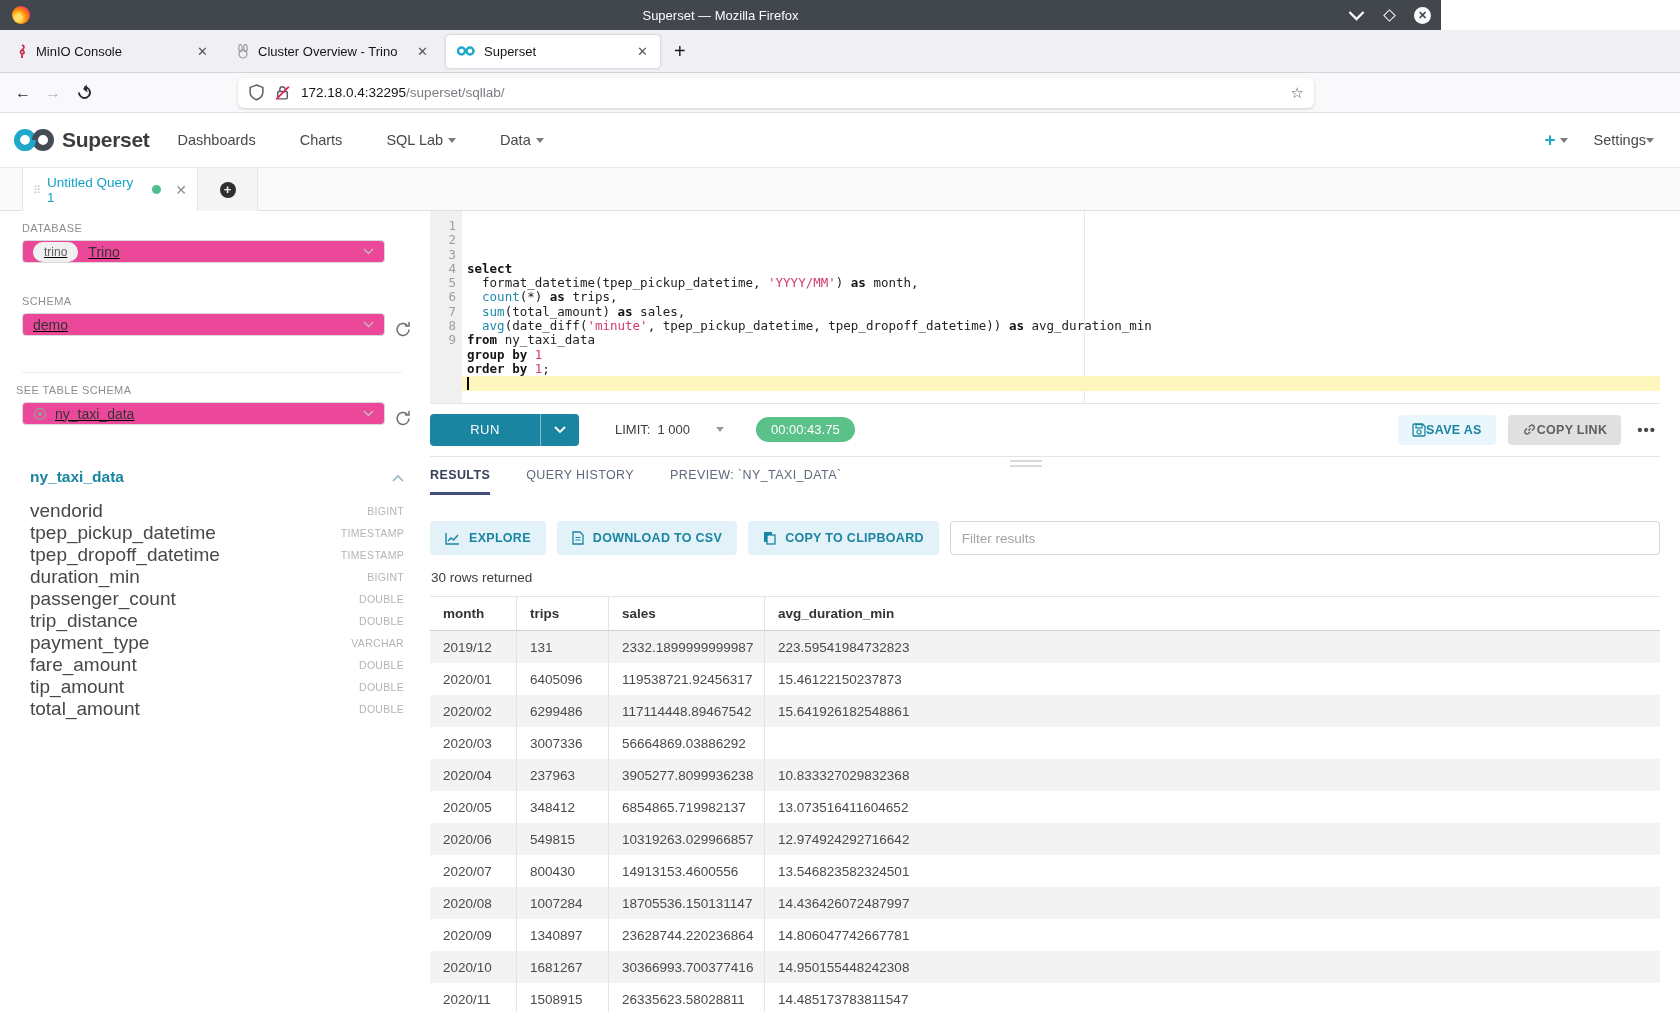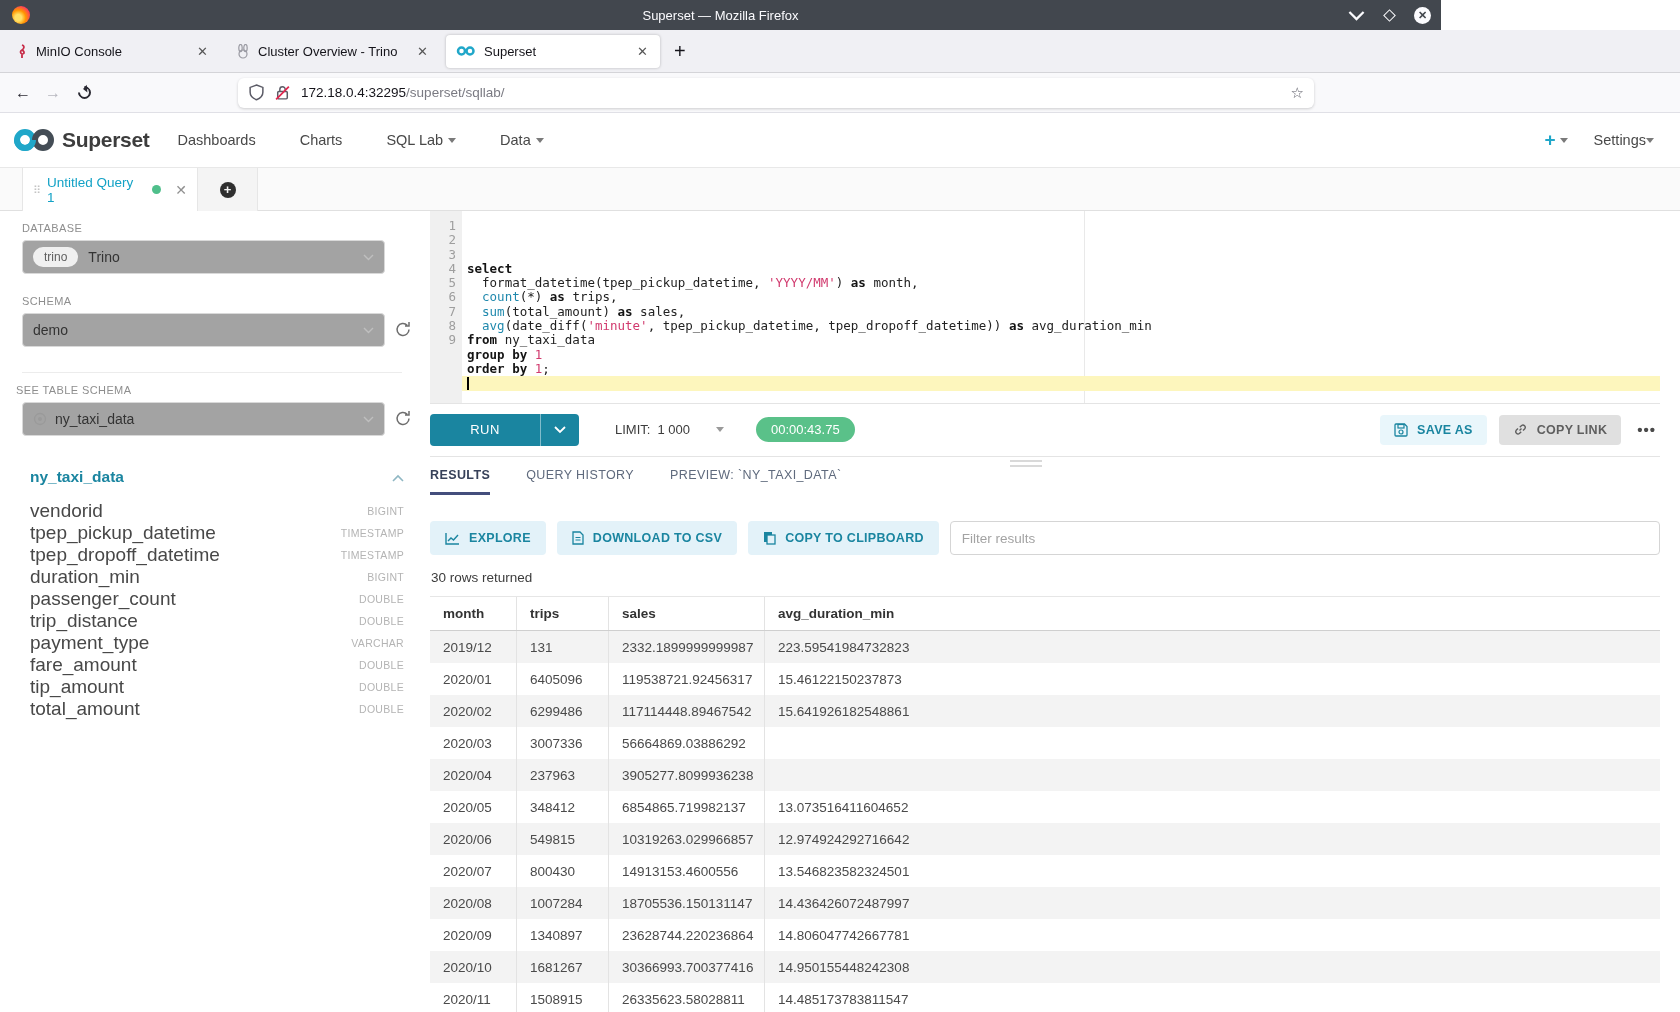--- a/index.html
+++ b/index.html
@@ -67,22 +67,22 @@
   .qtab-dot { width:9px; height:9px; border-radius:50%; background:#4fbf8b; margin-left:8px; }
   .qtab-close { margin-left:14px; color:#909090; font-size:14px; }
   .qplus { position:absolute; left:198px; top:0; width:60px; height:43px; background:#f4f4f4;
     border-right:1px solid #e6e6e6; display:flex; align-items:center; justify-content:center;
     font-size:15px; color:#2b2b2b; }
   .qplus .pcirc { width:16px; height:16px; border-radius:50%; background:#2f2f2f; color:#f4f4f4;
     text-align:center; line-height:15px; font-size:13px; font-weight:bold;}
 
   
   .slabel { position:absolute; font-size:11px; color:#8e8e8e; letter-spacing:.4px; }
-  .sselect { position:absolute; left:22px; width:363px; height:34px; border:1px solid #d9d9d9;
-    border-radius:4px; background:#a3a3a3; display:flex; align-items:center; padding:0 10px; }
+  .sselect { position:absolute; left:22px; width:363px; height:23px; border:1px solid #d9d9d9;
+    border-radius:4px; background:#ec4899; display:flex; align-items:center; padding:0 10px;text-decoration:underline; }
   .sselect .chev { margin-left:auto; }
   .badge { background:#f0f0f0; border-radius:11px; padding:3px 11px; font-size:12px; color:#5f5f5f; margin-right:10px;}
   .selval { font-size:14px; color:#333; }
   .refresh-ic { position:absolute; color:#6e6e6e; }
   .sdivider { position:absolute; left:22px; width:380px; border-top:1px solid #ececec; }
   .tbl-title { position:absolute; left:30px; color:#1a85a0; font-weight:bold; font-size:15.5px; }
   .tbl-collapse { position:absolute; }
   .colrow { display:flex; align-items:center; height:22px; }
   .colrow .cname { font-size:19px; color:#484848; }
   .colrow .ctype { margin-left:auto; font-size:10.5px; color:#b4b4b4; letter-spacing:.3px;}
@@ -110,21 +110,21 @@
   .runbtn .runmain { width:110px; display:flex; align-items:center; justify-content:center;
     font-size:13px; font-weight:normal; letter-spacing:.5px; }
   .runbtn .runcaret { width:39px; display:flex; align-items:center; justify-content:center;
     border-left:1px solid rgba(255,255,255,.45); }
   .limitgrp { display:flex; align-items:center; margin-left:36px; font-size:13px; color:#3c3c3c; }
   .limitgrp .lv { margin-left:7px; }
   .limitgrp .caret { margin-left:26px; border-top-color:#9a9a9a;}
   .timer { margin-left:32px; background:#5ac189; color:#fff; border-radius:14px; padding:5px 15px;
     font-size:13px; }
   .tb-right { margin-left:auto; display:flex; align-items:center; gap:12px; }
-  .btn-light { height:30px; border-radius:4px; display:flex; align-items:center; gap:9px;
+  .btn-light { height:30px; border-radius:4px; display:flex; align-items:center; gap:0;
     padding:0 14px; font-size:12.5px; font-weight:bold; letter-spacing:.3px;text-align:right;}
   .saveas { background:#e9f6fb; color:#1a85a0; }
   .copylink { background:#e0e0e0; color:#5f5f5f; }
   .moredots { color:#4a4a4a; font-size:15px; letter-spacing:1px; font-weight:bold; padding:0 4px;}
 
   .southdivider { position:absolute; left:430px; top:456px; width:1230px; border-top:1px solid #e4e4e4;}
   .draghandle { position:absolute; left:1010px; top:460px; width:32px; }
   .draghandle div { border-top:2px solid #d9d9d9; margin-bottom:3px; }
 
   
@@ -498,20 +498,21 @@
     </div>
     <div class="trow">
       <div class="tcell c0">2020/03</div>
       <div class="tcell c1">3007336</div>
       <div class="tcell c2">56664869.03886292</div>
     </div>
     <div class="trow">
       <div class="tcell c0">2020/04</div>
       <div class="tcell c1">237963</div>
       <div class="tcell c2">3905277.8099936238</div>
+      <div class="tcell c3">10.833327029832368</div>
     </div>
     <div class="trow">
       <div class="tcell c0">2020/05</div>
       <div class="tcell c1">348412</div>
       <div class="tcell c2">6854865.719982137</div>
       <div class="tcell c3">13.073516411604652</div>
     </div>
     <div class="trow">
       <div class="tcell c0">2020/06</div>
       <div class="tcell c1">549815</div>

